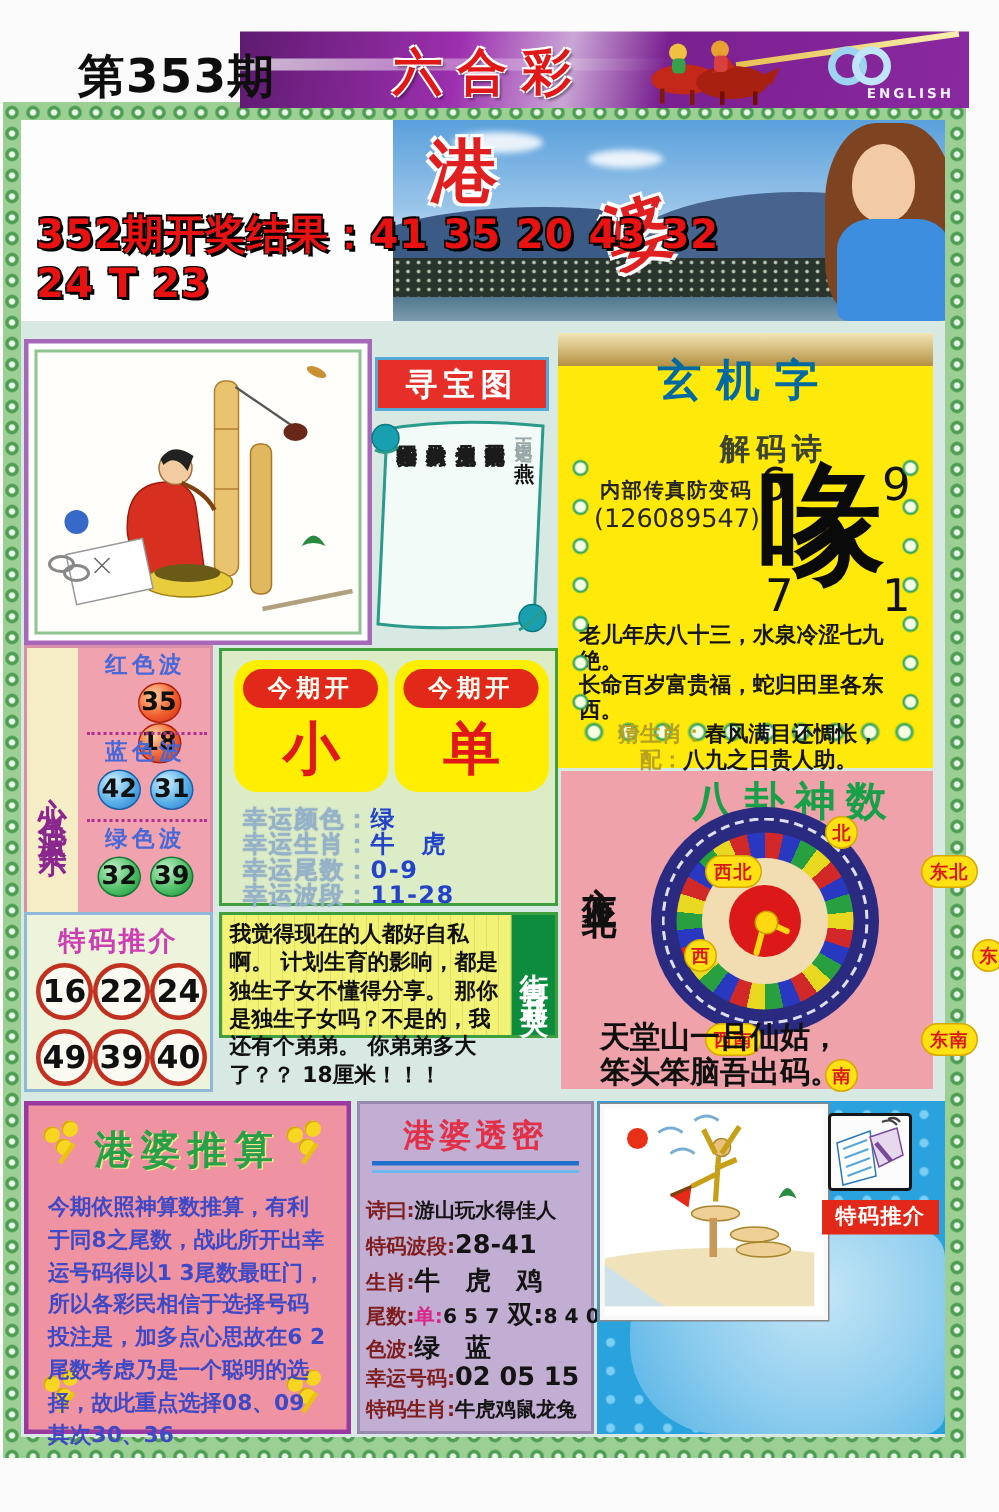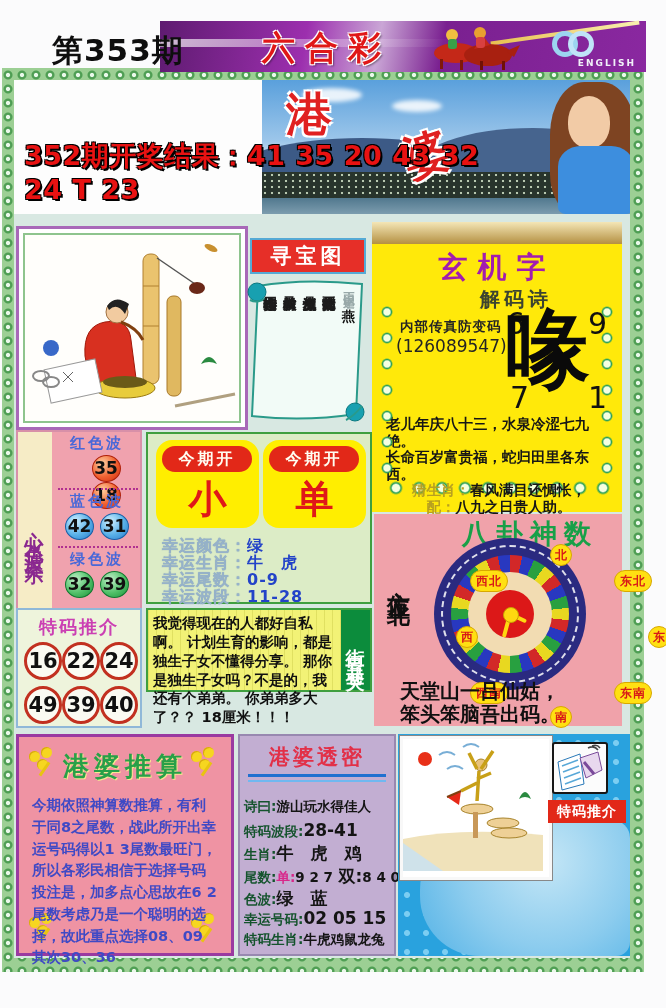--- a/index.html
+++ b/index.html
@@ -56,21 +56,21 @@
   .xunbao{position:absolute;left:250px;top:238px;width:112px;height:32px;background:#e62f28;border:2px solid #55aad5;z-index:3;
     color:#fff;font-size:21px;font-weight:bold;text-align:center;line-height:32px;letter-spacing:4px;}
   .scroll{position:absolute;left:244px;top:274px;width:124px;height:152px;z-index:3;}
   .scroll-text{position:absolute;left:14px;top:12px;width:100px;height:130px;writing-mode:vertical-rl;
     font-size:13.5px;line-height:1.45;color:#1c1c1c;font-weight:bold;z-index:4;}
   .scroll-text .motto{color:#98a8a8;font-size:11.5px;}
   .scroll-text .motto b{color:#111;font-size:13.5px;}
 
   .mystery{position:absolute;left:372px;top:222px;width:250px;height:290px;background:#ffe90a;z-index:3;}
   .mystery .cap{position:absolute;left:0;top:0;width:100%;height:22px;background:linear-gradient(180deg,#f4e6b6,#b49042);}
-  .mystery .title{position:absolute;left:0;top:26px;width:100%;text-align:center;font-size:29px;font-weight:bold;color:#a21caf;letter-spacing:10px;}
+  .mystery .title{position:absolute;left:0;top:12px;width:100%;text-align:center;font-size:29px;font-weight:bold;color:#0369a1;letter-spacing:10px;}
   .mystery .sub{position:absolute;left:108px;top:64px;font-size:20px;font-weight:bold;color:#3c4430;letter-spacing:4px;}
   .mystery .faxlbl{position:absolute;left:28px;top:96px;font-size:13.5px;font-weight:bold;color:#242424;letter-spacing:1px;}
   .mystery .faxcode{position:absolute;left:24px;top:114px;font-size:17px;color:#242424;}
   .num{position:absolute;font-size:30px;color:#111;}
   .bigchar{position:absolute;left:134px;top:86px;font-size:84px;font-weight:bold;color:#0a0a0a;line-height:1;}
   .flower-col{position:absolute;width:22px;top:78px;height:178px;z-index:2;
     background-image:radial-gradient(circle at 11px 12px,#f6ffe0 3px,#2aa05a 4.5px,transparent 6px);background-size:22px 26px;}
   .flower-row{position:absolute;left:12px;top:254px;width:226px;height:24px;
     background-image:radial-gradient(circle at 12px 12px,#f6ffe0 3.5px,#2aa05a 5px,transparent 7px);background-size:23px 24px;}
   .mpoem{position:absolute;left:14px;top:194px;width:226px;font-size:14.5px;font-weight:bold;color:#161616;line-height:16.5px;}
@@ -137,21 +137,21 @@
   .tuisuan .body{position:absolute;left:13px;top:58px;width:188px;font-size:14.5px;font-weight:bold;color:#3f49c5;line-height:1.5;}
   .bouquet{position:absolute;width:30px;height:30px;}
   .bouquet i{position:absolute;width:11px;height:11px;border-radius:50%;background:#f6d620;box-shadow:1px 1px 0 #d8a810 inset;}
   .bouquet i.f1{left:0;top:4px;} .bouquet i.f2{left:12px;top:0;} .bouquet i.f3{left:8px;top:12px;}
   .bouquet em{position:absolute;left:14px;top:14px;width:3px;height:16px;background:#e8c410;transform:rotate(35deg);}
 
   .toumi{position:absolute;left:238px;top:734px;width:158px;height:222px;background:#c2aed2;border:2px solid #9888b0;z-index:3;box-sizing:border-box;}
   .toumi .title{position:absolute;top:7px;width:100%;text-align:center;font-size:21px;font-weight:bold;color:#e23048;letter-spacing:3px;}
   .toumi .rule{position:absolute;left:8px;top:38px;width:138px;height:3px;border-top:3px solid #2070d0;border-bottom:2px solid #70b8f0;}
   .trow{position:absolute;left:4px;width:150px;font-size:13.5px;font-weight:bold;white-space:nowrap;}
-  .trow .tl{color:#14532d;margin-top:40px;}
+  .trow .tl{color:#7f1d1d;margin-top:40px;}
   .trow .tv{color:#141414;}
   .trow .tv.big{font-size:17px;}
   .trow .odd{color:#d8288a;}
 
   .master{position:absolute;left:398px;top:734px;width:232px;height:222px;background:#29a2de;z-index:3;
     background-image:radial-gradient(circle at 9px 9px,#7ccef2 2.5px,transparent 3.5px);background-size:19px 19px;}
   .illus{position:absolute;left:2px;top:2px;width:146px;height:138px;background:#fff;border:3px solid #f8f8f8;outline:1px solid #888;}
   .blob{position:absolute;left:22px;top:86px;width:210px;height:136px;border-radius:70px 18px 14px 60px;
     background:radial-gradient(circle at 60% 30%,#c4e6f6,#8cccee 55%,#52b2e6);}
   .micon{position:absolute;left:154px;top:8px;width:56px;height:52px;background:#fcfcfc;border:2px solid #161616;border-radius:3px;box-sizing:border-box;}
@@ -383,21 +383,21 @@
     <div class="title">港婆推算</div>
     <div class="body">今期依照神算数推算，有利于同8之尾数，战此所开出幸运号码得以1 3尾数最旺门，所以各彩民相信于选择号码投注是，加多点心思故在6 2尾数考虑乃是一个聪明的选择，故此重点选择08、09 其次30、36</div>
   </div>
 
   <div class="toumi">
     <div class="title">港婆透密</div>
     <div class="rule"></div>
     <div class="trow" style="top:62px;"><span class="tl">诗曰:</span><span class="tv">游山玩水得佳人</span></div>
     <div class="trow" style="top:84px;"><span class="tl">特码波段:</span><span class="tv big">28-41</span></div>
     <div class="trow" style="top:106px;"><span class="tl">生肖:</span><span class="tv big">牛　虎　鸡</span></div>
-    <div class="trow" style="top:129px;"><span class="tl">尾数:</span><span class="odd">单:</span><span class="tv">9 2 7</span><span class="tv" style="font-size:16px;"> </span><span class="tv big">双:</span><span class="tv">8 4 0</span></div>
+    <div class="trow" style="top:129px;"><span class="tl">尾数:</span><span class="odd">单:</span><span class="tv">6 5 7</span><span class="tv" style="font-size:16px;"> </span><span class="tv big">双:</span><span class="tv">8 4 0</span></div>
     <div class="trow" style="top:151px;"><span class="tl">色波:</span><span class="tv big">绿　蓝</span></div>
     <div class="trow" style="top:172px;"><span class="tl">幸运号码:</span><span class="tv big">02 05 15</span></div>
     <div class="trow" style="top:195px;"><span class="tl">特码生肖:</span><span class="tv">牛虎鸡鼠龙兔</span></div>
   </div>
 
   <div class="master">
     <div class="blob"></div>
     <div class="illus">
       <svg width="140" height="132" viewBox="0 0 140 132">
         <rect x="0" y="0" width="140" height="132" fill="#ffffff"></rect>

